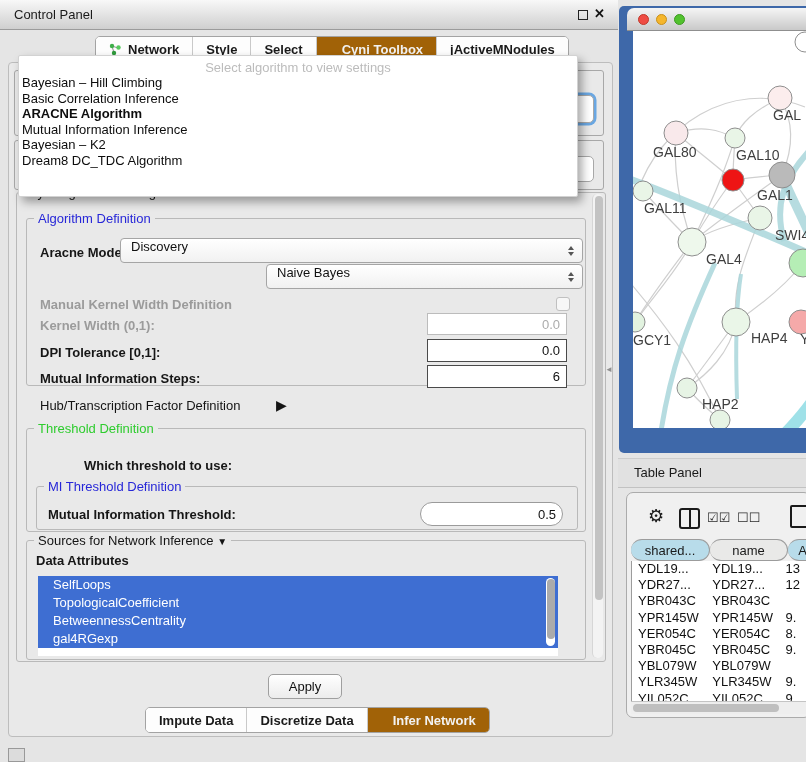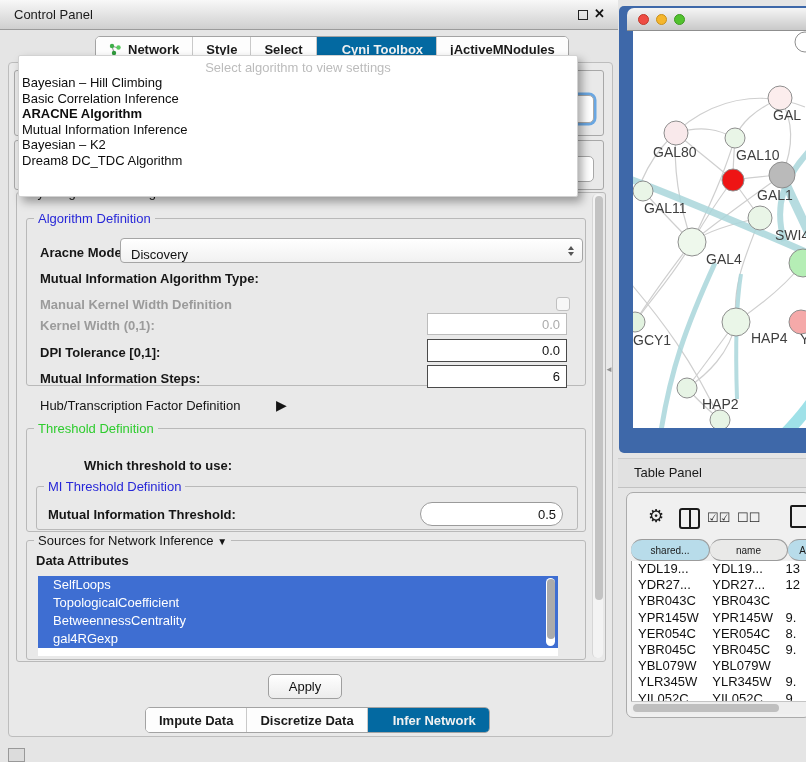--- a/index.html
+++ b/index.html
@@ -11,41 +11,41 @@
                border-bottom:1px solid #9b9b9b;}
   .cp-title{left:14px;top:7px;font-size:13px;color:#1a1a1a;}
   .win-float{left:578px;top:10px;width:10px;height:10px;border:1.6px solid #222;background:transparent;}
   .win-close{left:594px;top:6px;font-size:13px;font-weight:900;color:#111;}
   .cp-body{left:8px;top:62px;width:605px;height:675px;border:1px solid #bdbdbd;border-radius:4px;background:#e9e9e9;}
   
   .segbar{display:flex;border:1px solid #a3a3a3;border-radius:5px;overflow:hidden;background:#fdfdfd;height:24px;}
   .seg{display:flex;align-items:center;padding:0 13px;font-size:13px;font-weight:700;color:#1a1a1a;
        border-right:1px solid #c9c9c9;background:#fdfdfd;cursor:default;white-space:nowrap;}
   .seg:last-child{border-right:none;}
-  .seg.sel{background:#0369a1;color:#f2f2f2;padding-left:25px;}
+  .seg.sel{background:#a16207;color:#f2f2f2;padding-left:25px;}
   .seg .net-ico{margin-right:6px;display:inline-flex;}
   
   .bpanel{border:1px solid #a8a8a8;border-radius:3px;}
   .stub{background:#fff;border:1px solid #a8a8a8;border-radius:5px;}
   .stub.focus{box-shadow:0 0 0 2.5px #6aa7e2;}
   
   .overlay{left:18px;top:55px;width:560px;height:142px;background:#fff;border:1px solid #d2d2d2;
            border-radius:2px;box-shadow:4px 5px 10px rgba(0,0,0,0.35);z-index:40;}
   .ov-head{width:100%;text-align:center;font-size:13px;color:#bcbcbc;padding-top:4px;}
   .ov-item{font-size:13px;color:#0d0d0d;height:15.5px;line-height:15.5px;padding-left:3px;white-space:nowrap;}
   .ov-item.b{font-weight:700;}
   
   .group{border:1px solid #b9b9b9;border-radius:3px;}
   .gtitle{position:absolute;font-size:13px;background:#e9e9e9;padding:0 4px;z-index:5;white-space:nowrap;}
   .t-blue{color:#2727d8;} .t-green{color:#2ecc2e;} .t-black{color:#141414;}
   .lbl{position:absolute;font-size:13px;font-weight:700;color:#161616;white-space:nowrap;}
   .lbl.dis{color:#9b9b9b;}
   .plain{position:absolute;font-size:13px;color:#141414;white-space:nowrap;}
   .combo{position:absolute;background:linear-gradient(#ffffff,#f1f1f1);border:1px solid #a5a5a5;border-radius:4px;
-         display:flex;align-items:flex-end;font-size:13px;color:#111;padding-left:10px;box-sizing:border-box;}
+         display:flex;align-items:flex-start;font-size:13px;color:#111;padding-left:10px;box-sizing:border-box;}
   .spin{position:absolute;right:8px;top:50%;transform:translateY(-50%);display:flex;flex-direction:column;gap:2px;}
   .tri-up{width:0;height:0;border-left:3.5px solid transparent;border-right:3.5px solid transparent;border-bottom:4.5px solid #555;}
   .tri-dn{width:0;height:0;border-left:3.5px solid transparent;border-right:3.5px solid transparent;border-top:4.5px solid #555;}
   input.tf{position:absolute;background:#fff;font-size:13px;text-align:right;padding:0 6px;box-sizing:border-box;
            font-family:inherit;outline:none;}
   .tf.strong{border:1.5px solid #4a4a4a;color:#111;}
   .tf.mid{border:1px solid #9b9b9b;color:#111;}
   .tf.dis{border:1px solid #bcbcbc;color:#ababab;}
   .checkbox{width:14px;height:14px;border:1px solid #c0c0c0;border-radius:3px;background:#f7f7f7;}
   .vtrack{background:#f3f3f3;border-left:1px solid #d6d6d6;border-radius:5px;}
@@ -68,21 +68,21 @@
   .tp-title{left:634px;top:465px;font-size:13px;color:#1a1a1a;}
   .card{left:626px;top:492px;width:185px;height:226px;background:#f0f0f0;border:1px solid #ababab;
         border-radius:7px;overflow:hidden;}
   .gear{position:absolute;font-size:18px;color:#1c1c1c;}
   .colico{position:absolute;width:17px;height:17px;border:2px solid #1a1a1a;border-radius:3px;}
   .colico:before{content:"";position:absolute;left:50%;top:0;width:2px;height:100%;background:#1a1a1a;transform:translateX(-50%);}
   .pairs{position:absolute;font-size:13px;color:#2a2a2a;}
   .docico{position:absolute;width:14px;height:19px;border:2px solid #1a1a1a;border-radius:2px;background:#f0f0f0;}
   .thead{position:absolute;display:flex;height:22px;}
   .th{box-sizing:border-box;border-right:1px solid #9c9c9c;border-bottom:1px solid #9c9c9c;border-top:1px solid #9c9c9c;
-      font-size:10px;color:#1a1a1a;display:flex;align-items:center;justify-content:center;overflow:hidden;border-radius:11px;}
+      font-size:13px;color:#1a1a1a;display:flex;align-items:center;justify-content:center;overflow:hidden;border-radius:11px;}
   .th.hl{background:#b8dcea;} .th.plainbg{background:#e9e9e8;}
   .tbody{position:absolute;overflow:hidden;background:#fff;border-left:1px solid #9c9c9c;}
   .trow{display:flex;height:16.2px;line-height:16.2px;}
   .td{box-sizing:border-box;font-size:13px;color:#111;padding-left:6px;overflow:hidden;white-space:nowrap;}
   .htrack{position:absolute;background:#eeeeee;border-top:1px solid #c4c4c4;}
   .hthumb{position:absolute;background:#bfbfbf;border-radius:4px;}
 </style>
 </head>
 <body>
 
@@ -152,21 +152,27 @@
 
   <span class="lbl" style="left:40px;top:245px;">Aracne Mode:</span>
   <div class="combo" style="left:120px;top:238px;width:463px;height:25px;">
     <span>Discovery</span>
     <span class="spin">
         <span class="tri-up"></span>
         <span class="tri-dn"></span>
       </span>
   </div>
 
-  <span class="lbl" style="left:40px;top:271px;">Mutual Information Algorithm Type:</span>
+  <div class="combo" style="left:266px;top:264px;width:317px;height:25px;">
+    <span>Naive Bayes</span>
+    <span class="spin">
+        <span class="tri-up"></span>
+        <span class="tri-dn"></span>
+      </span>
+  </div>
 
   <span class="lbl dis" style="left:40px;top:297px;">Manual Kernel Width Definition</span>
   <div class="abs checkbox" style="left:556px;top:297px;"></div>
 
   <span class="lbl dis" style="left:40px;top:318px;">Kernel Width (0,1):</span>
   <input class="tf dis" style="left: 427px; top: 313px; width: 140px; height: 22px;" readonly="" value="0.0">
 
   <span class="lbl" style="left:40px;top:345px;">DPI Tolerance [0,1]:</span>
   <input class="tf strong" style="left: 427px; top: 339px; width: 140px; height: 23px;" value="0.0">
 

